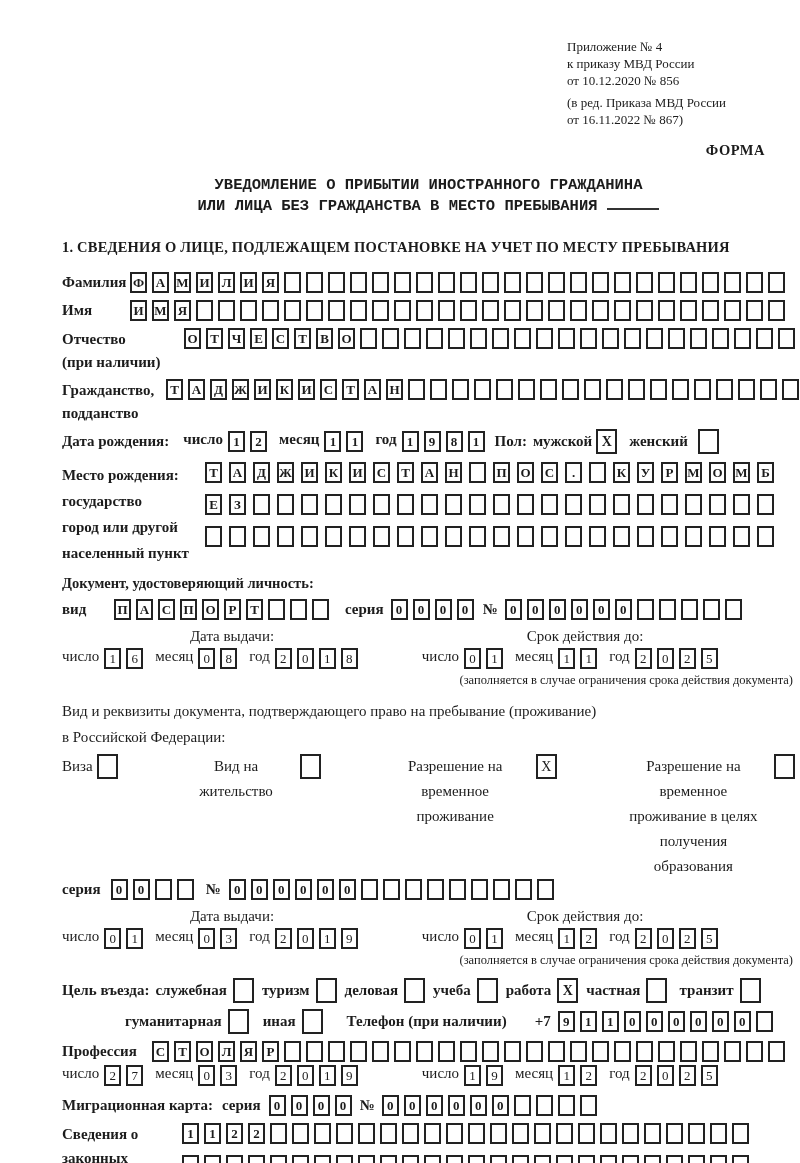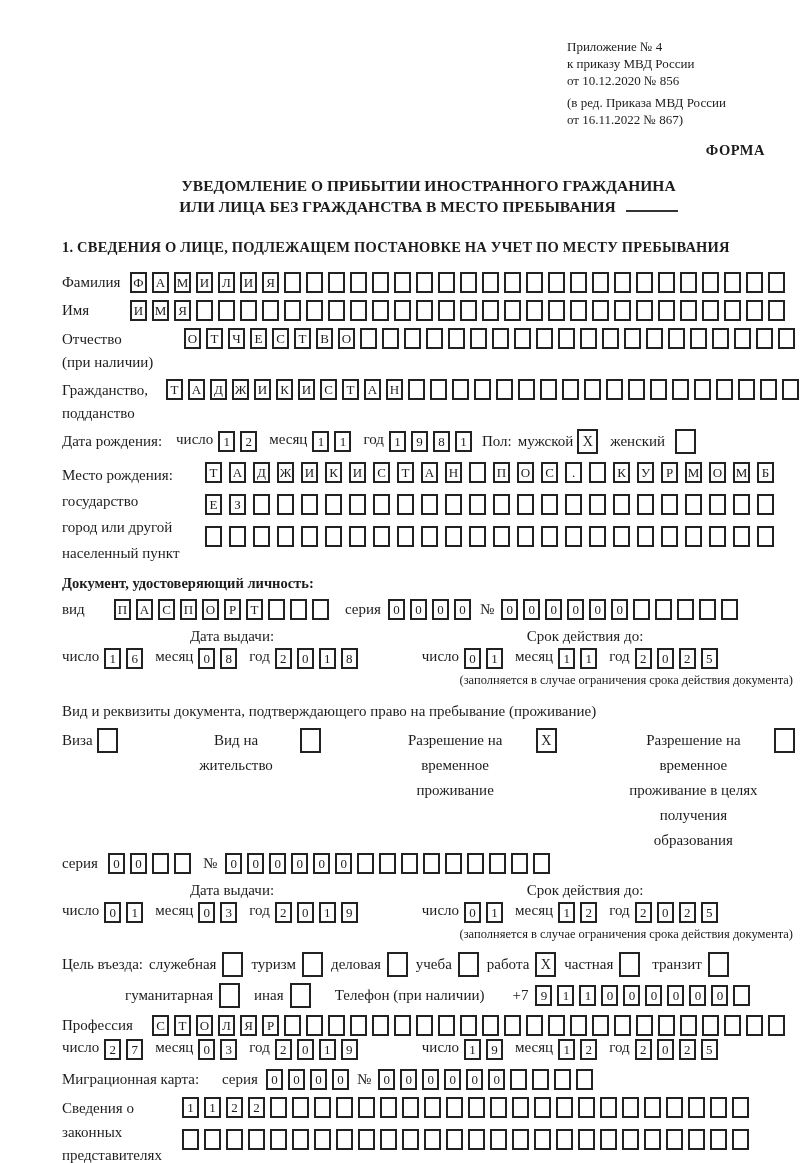--- a/index.html
+++ b/index.html
@@ -9,37 +9,37 @@
     font-family:"Liberation Serif","DejaVu Serif",serif;
     font-size:15px; overflow:hidden;
   }
   .page { padding:38px 5px 0 62px; width:800px; height:862px; }
 
   
   .top-right { margin-left:auto; width:200px; margin-right:28px; font-size:13px; line-height:17px; }
   .top-right .grp2 { margin-top:5px; }
   .forma { text-align:right; margin-right:30px; margin-top:14px; font-weight:bold; font-size:14.5px; letter-spacing:.5px; }
 
-  .title { text-align:center; font-weight:bold; font-size:15.5px; line-height:21px; margin-top:16px; }
+  .title { text-align:center; font-weight:bold; font-size:15.5px; line-height:21px; margin-top:16px;font-family:Liberation Mono, monospace; }
   .blank-line { display:inline-block; width:52px; border-bottom:2px solid #333; height:14px; margin-left:10px; }
 
   .sec1 { font-weight:bold; font-size:14.5px; margin-top:22px; letter-spacing:.2px; }
 
   
   .cells { display:flex; gap:5px; flex-wrap:nowrap; }
   .cell {
     width:17px; height:21px; border:2px solid #222; flex:0 0 17px;
     display:flex; align-items:center; justify-content:center;
     font-size:13px; font-family:"Liberation Serif",serif; background:#fff;
   }
   .cells.wide { gap:7px; }
   .cells.wide .cell { flex-basis:17px; }
   .cells.cb .cell { width:21px; height:25px; flex:0 0 21px; font-size:14px; }
 
-  .frow { display:flex; align-items:center; margin-top:7px; }
+  .frow { display:flex; align-items:center; margin-top:7px;font-weight:bold; }
   .frow .flabel { flex:0 0 auto; }
   .w68 { width:68px; } .w120 { width:122px; } .w88 { width:104px; }
   .stacklabel { line-height:23px; }
 
   .topalign { align-items:flex-start; }
   .stack { display:flex; flex-direction:column; gap:11px; }
 
   .dlabel { margin:0 5px 0 12px; }
   .dlabel.first { margin-left:0; }
 
@@ -436,20 +436,21 @@
           <div class="cell">0</div>
           <div class="cell">2</div>
           <div class="cell">5</div>
         </div>
       </div>
   </div>
   <div class="note">(заполняется в случае ограничения срока действия документа)</div>
 
   <div class="para">
     <div>Вид и реквизиты документа, подтверждающего право на пребывание (проживание)</div>
+    <div>в Российской Федерации:</div>
   </div>
 
   <div class="optrow">
     <div class="opt">
       <div class="optlabel">Виза</div>
       <div class="cells cb" style="margin-left:4px">
           <div class="cell"></div>
         </div>
     </div>
     <div class="opt" style="margin-left:21px">

